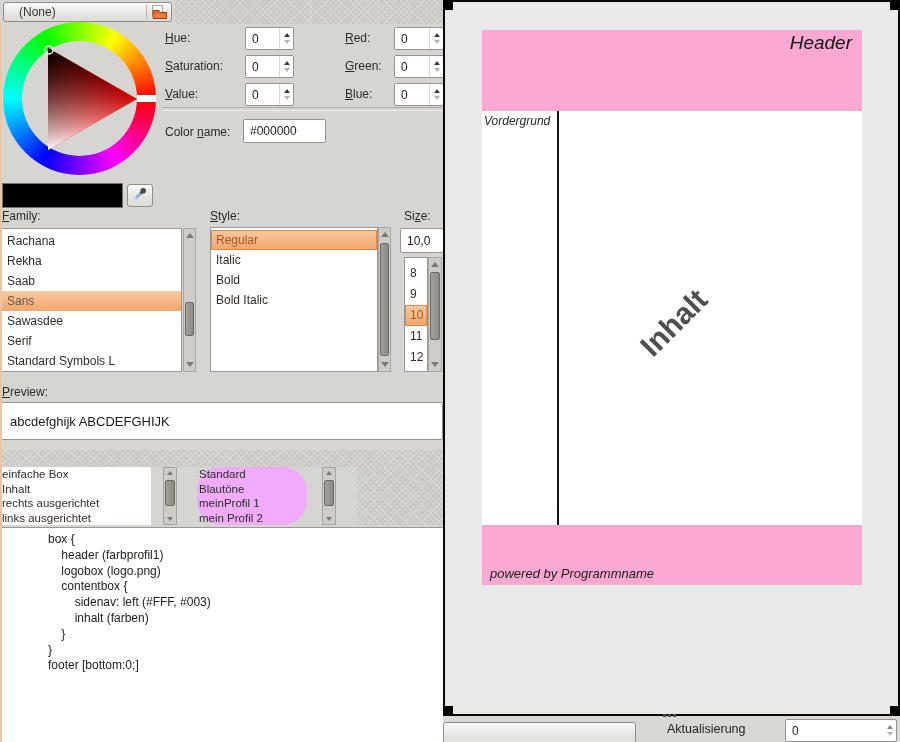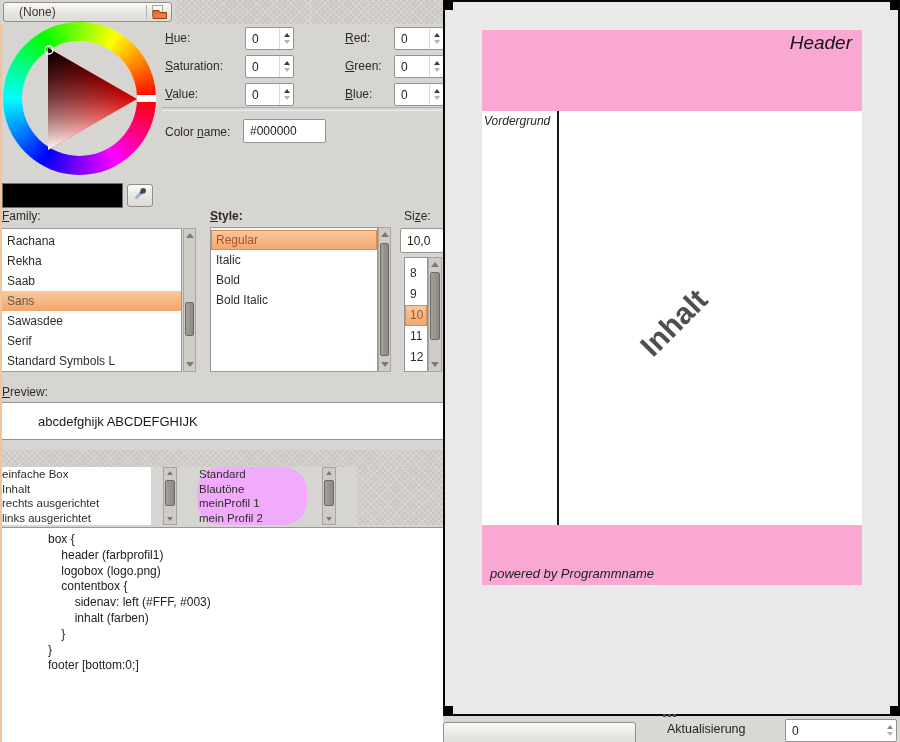--- a/index.html
+++ b/index.html
@@ -175,21 +175,21 @@
   <div class="lrow">Sawasdee</div>
   <div class="lrow">Serif</div>
   <div class="lrow">Standard Symbols L</div>
 </div>
 <div class="vsb" style="left:183px;top:228px;width:13px;height:144px;">
   <i class="sb-up"></i>
   <div class="thumb" style="top:73px;height:34px;"></div>
   <i class="sb-dn"></i>
 </div>
 
-<div class="plabel" style="left:210px;top:209px;font-weight:bold;"><span></span><span class="mn">S</span><span>tyle:</span></div>
+<div class="plabel" style="left:210px;top:209px;"><span></span><span class="mn">S</span><span>tyle:</span></div>
 <div class="list" style="left:210px;top:227px;width:168px;height:145px;padding-top:2px;">
   <div class="lrow sel focus">Regular</div>
   <div class="lrow">Italic</div>
   <div class="lrow">Bold</div>
   <div class="lrow">Bold Italic</div>
 </div>
 <div class="vsb" style="left:378px;top:227px;width:13px;height:145px;">
   <i class="sb-up"></i>
   <div class="thumb" style="top:15px;height:113px;"></div>
   <i class="sb-dn"></i>
@@ -210,21 +210,21 @@
     <div class="lrow" style="height:21px;line-height:21px;">13</div>
   </div>
 </div>
 <div class="vsb" style="left:428px;top:257px;width:14px;height:115px;">
   <i class="sb-up"></i>
   <div class="thumb" style="top:14px;height:68px;"></div>
   <i class="sb-dn"></i>
 </div>
 
 <div class="plabel" style="left:2px;top:385px;"><span></span><span class="mn">P</span><span>review:</span></div>
-<div class="entry" style="left:1px;top:402px;width:440px;height:36px;font-size:13px;padding-left:28px;">
+<div class="entry" style="left:1px;top:402px;width:440px;height:36px;font-size:13px;">
   <span class="val" style="padding-left:8px;">abcdefghijk ABCDEFGHIJK</span>
 </div>
 
 <div class="hatch" style="left:0;top:450px;width:443px;height:17px;"></div>
 
 <div class="abs" style="left:0;top:467px;width:151px;height:58px;background:#fff;">
   <div class="srow">einfache Box</div>
   <div class="srow">Inhalt</div>
   <div class="srow">rechts ausgerichtet</div>
   <div class="srow">links ausgerichtet</div>

